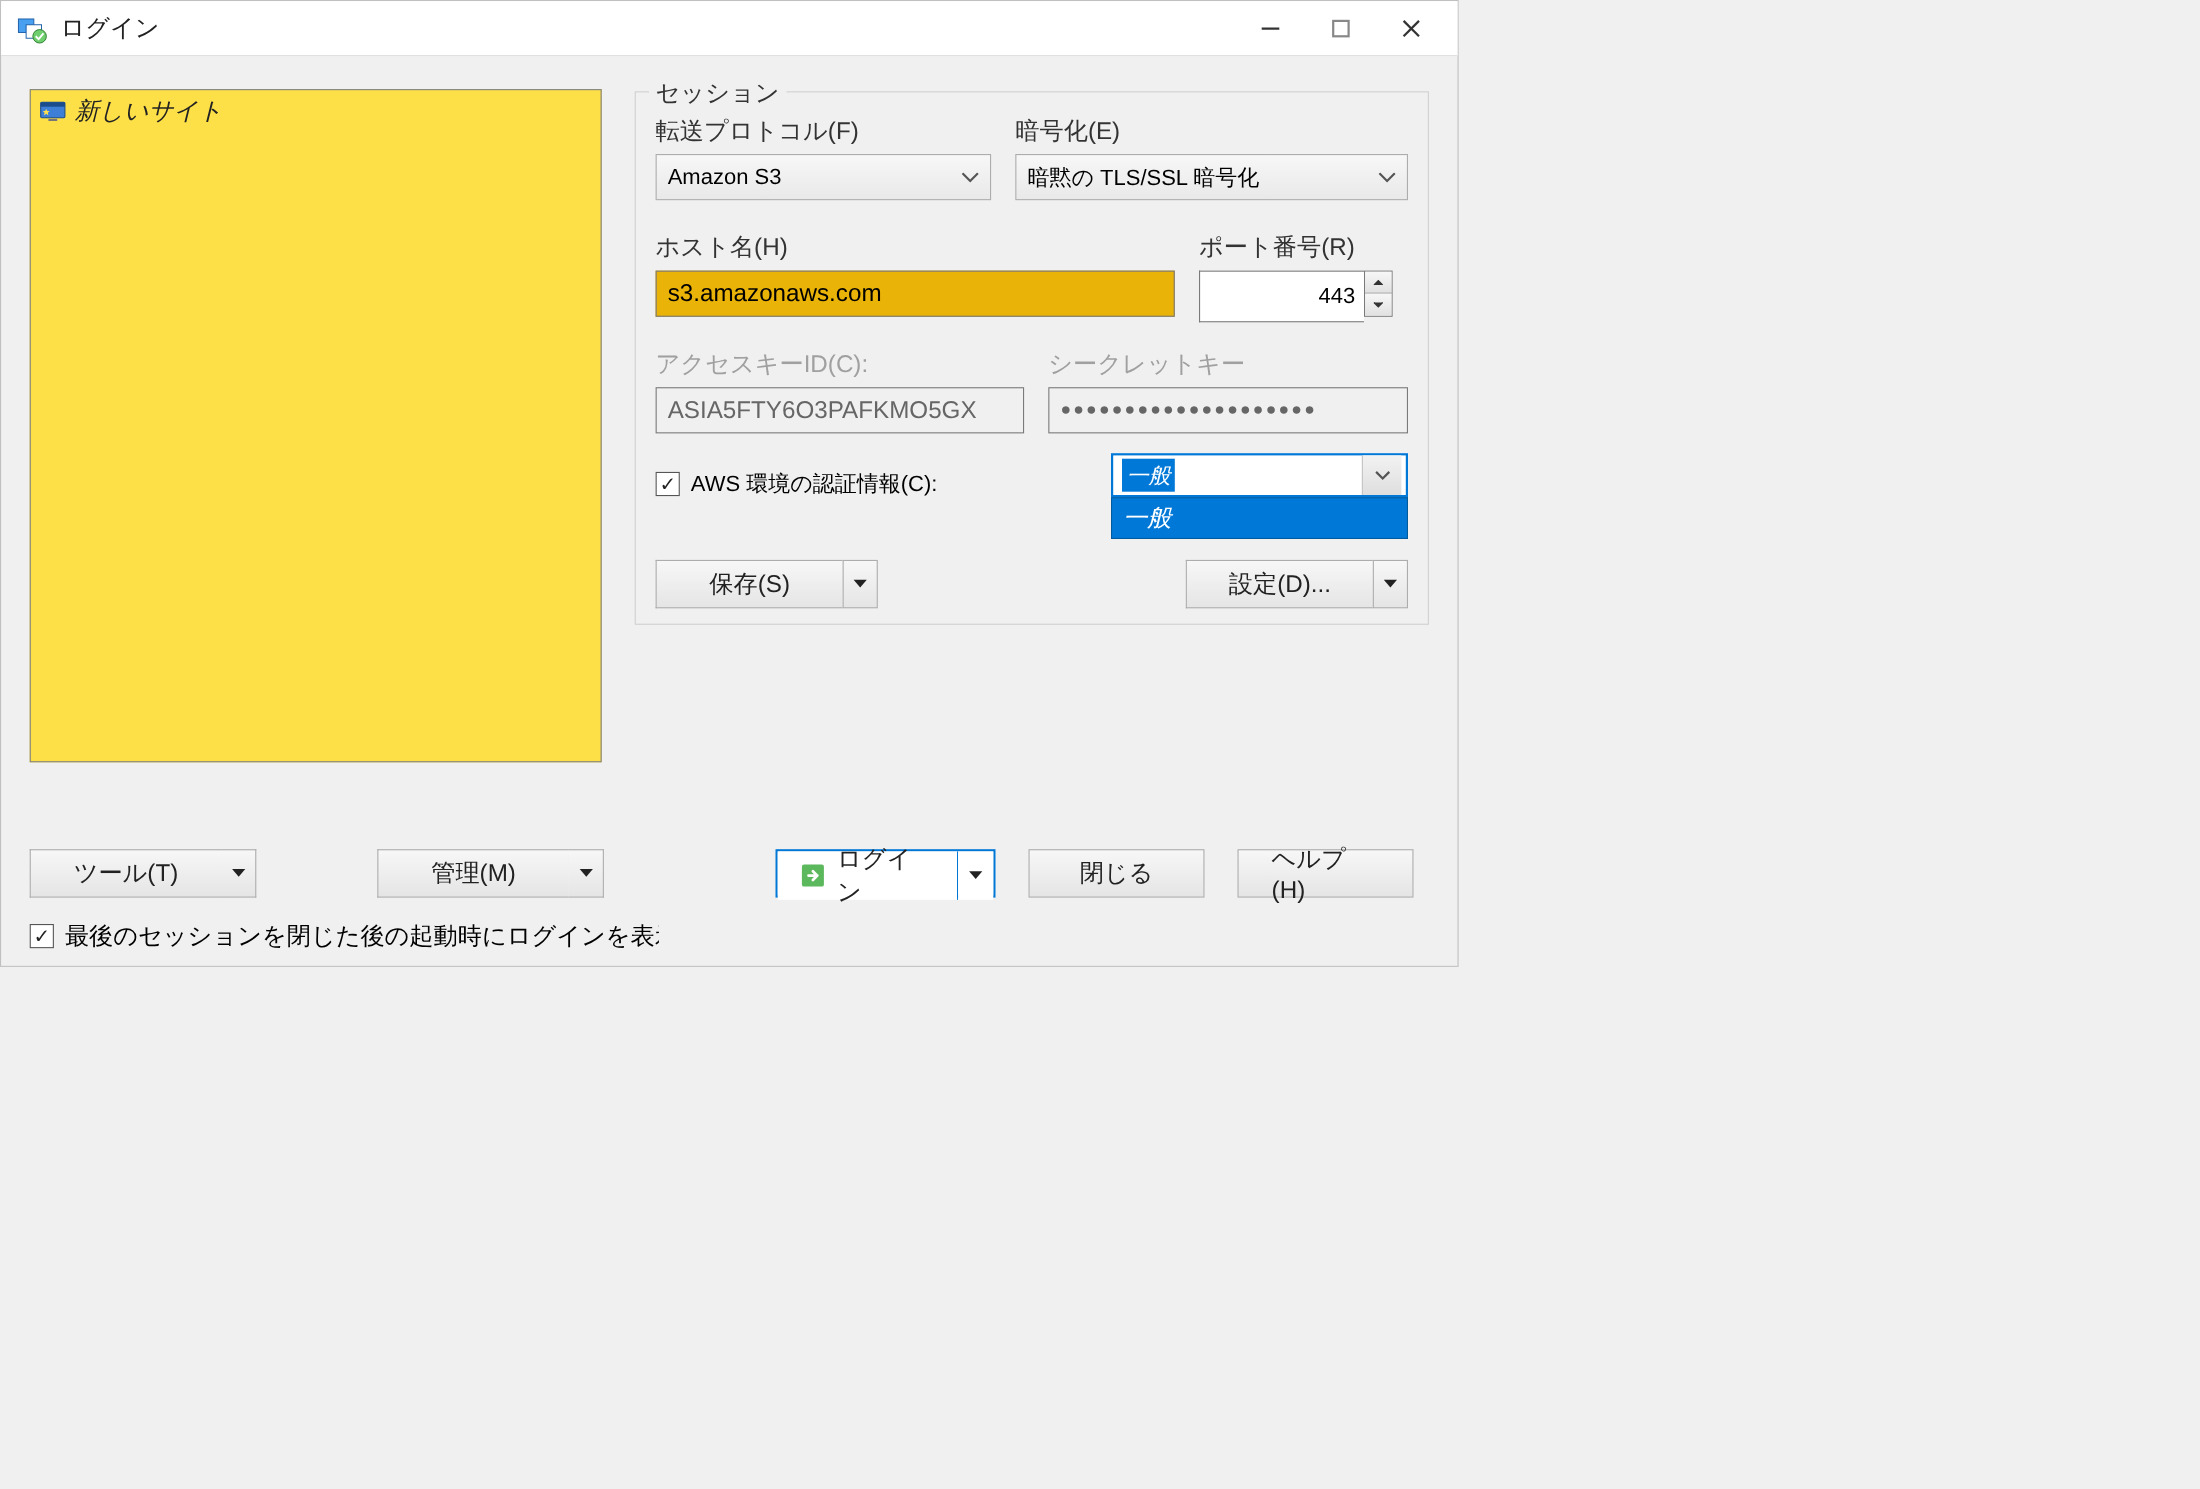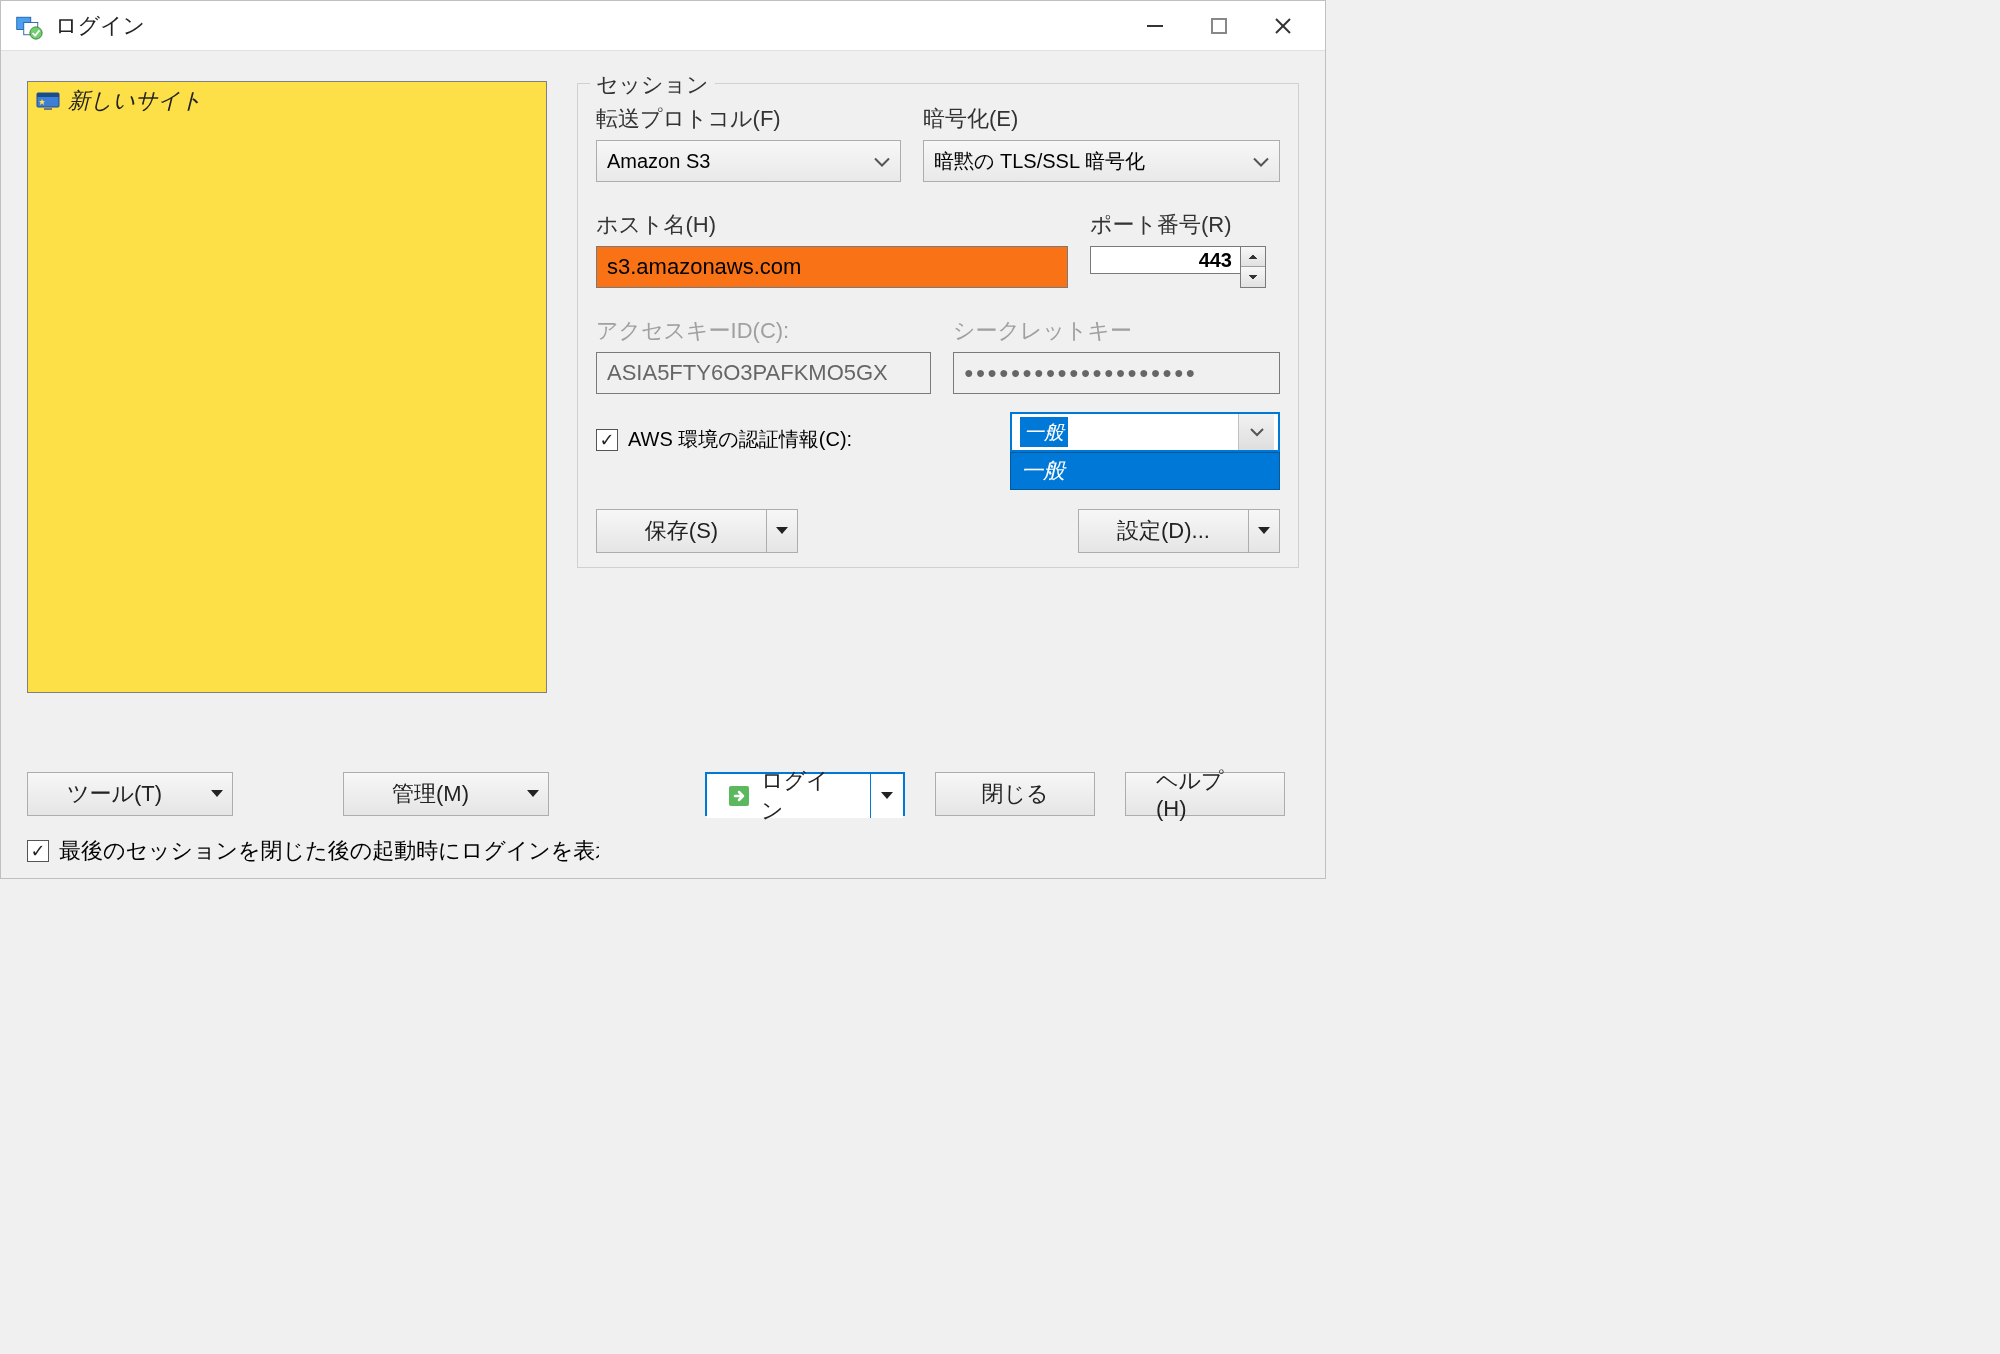--- a/index.html
+++ b/index.html
@@ -96,34 +96,33 @@
   display: flex; align-items: center;
   padding: 0 10px;
   position: relative;
 }
 .combo .arrow {
   position: absolute; right: 10px; top: 50%; transform: translateY(-50%);
 }
 .textinput {
   height: 42px;
   border: 1px solid #7a7a7a;
-  background: #f97316;
+  background: #eab308;
   padding: 0 10px;
   display:flex; align-items:center;
   font-size: 22px;
 }
 .textinput.disabled { background: #f0f0f0; color: #666;}
 .spin {
   display:flex; height:42px;
 }
 .spin-input {
-  width: 150px; height: 28px; border: 1px solid #7a7a7a; background:#fff;
+  width: 150px; height: 47px; border: 1px solid #7a7a7a; background:#fff;
   display:flex; align-items:center; justify-content:flex-end; padding:0 8px;
   border-right:none;
-  font-weight:bold;
 }
 .spin-btns { display:flex; flex-direction:column; border:1px solid #7a7a7a;}
 .spin-btn { width:24px; height:20px; background:linear-gradient(#f7f7f7,#e1e1e1); display:flex;align-items:center;justify-content:center; border-bottom:1px solid #a0a0a0;}
 .spin-btn:last-child{border-bottom:none;}
 
 .checkbox-row { display:flex; align-items:center; gap:10px; margin-top:14px;}
 .checkbox {
   width:22px; height:22px; border:1px solid #555; background:#fff;
   display:flex; align-items:center; justify-content:center;
 }

